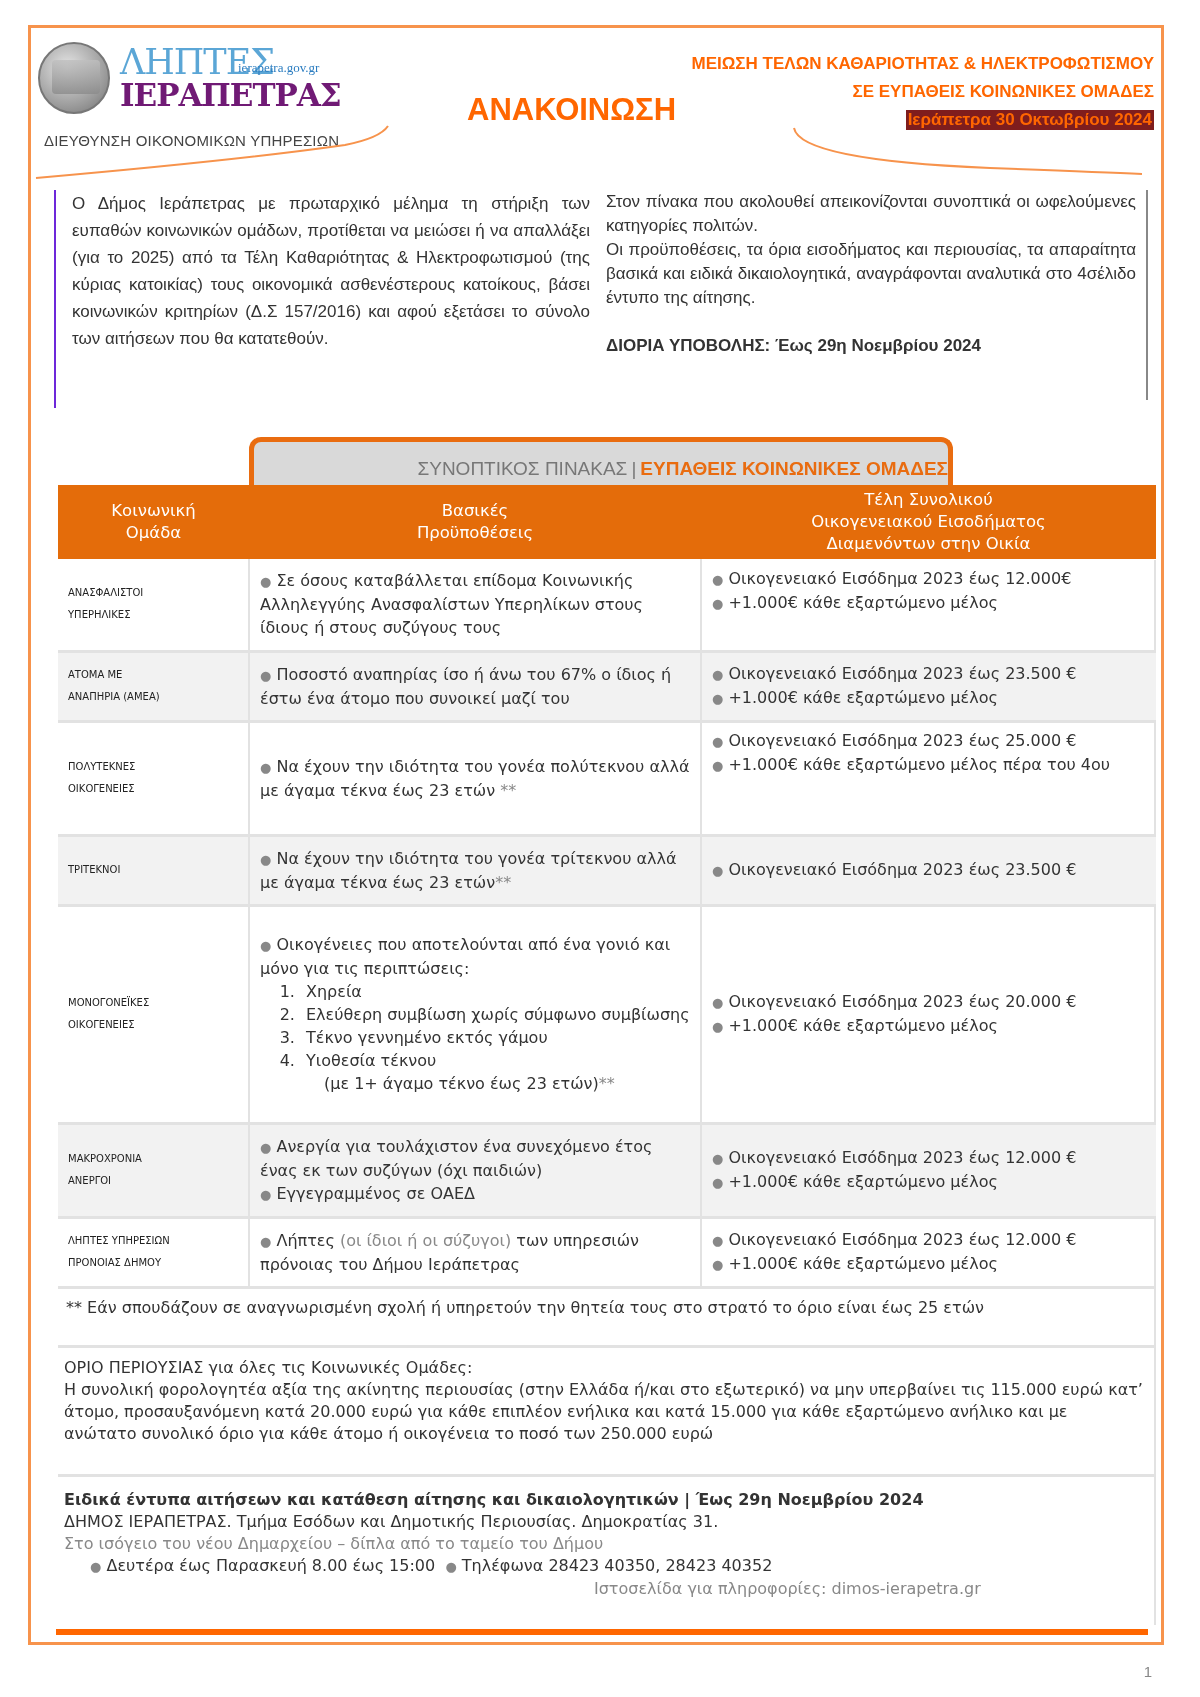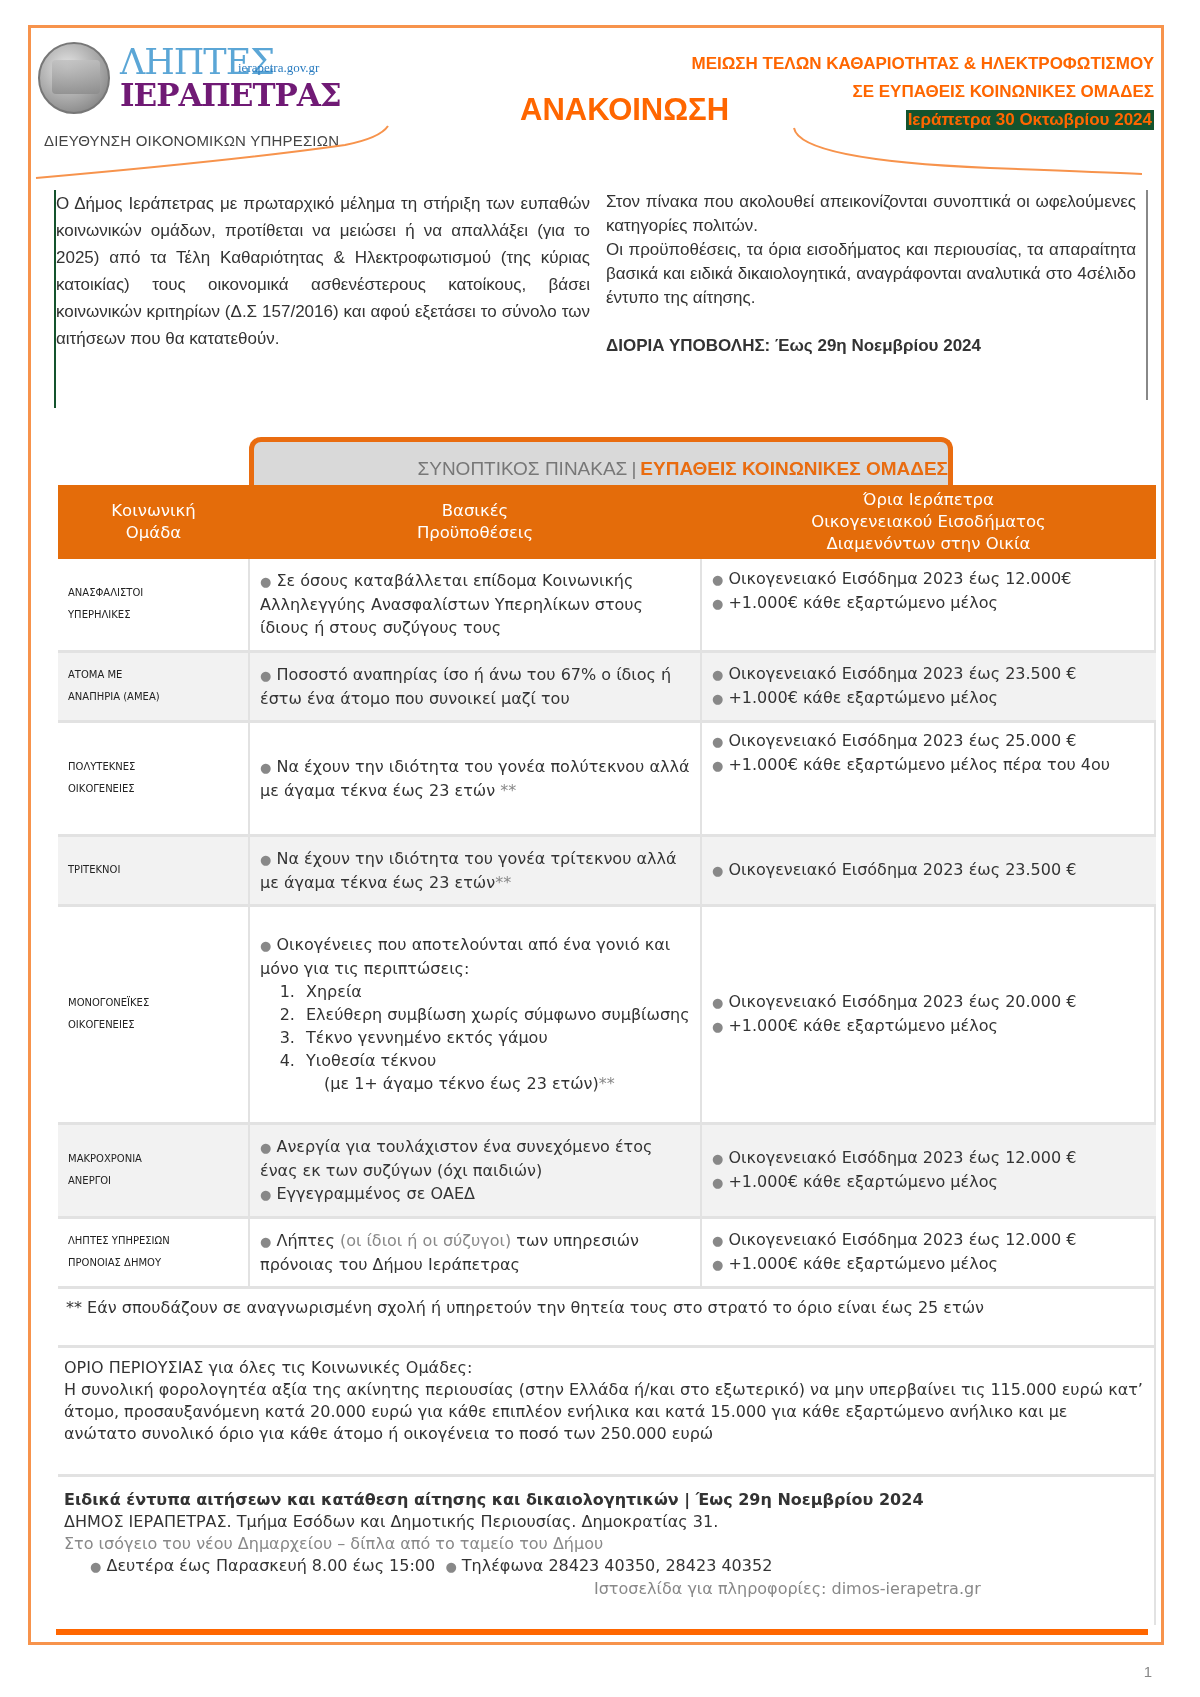--- a/index.html
+++ b/index.html
@@ -8,30 +8,30 @@
   .page-num { position:absolute; right:48px; top:1663px; font-size:15px; color:#888; font-family:"Liberation Sans", sans-serif; }
 
   
   .logo { position:absolute; left:38px; top:42px; width:300px; height:90px; }
   .seal { position:absolute; left:0; top:0; width:72px; height:72px; border-radius:50%; background:radial-gradient(circle at 40% 35%, #e6e6e6, #9a9a9a 65%, #6f6f6f); border:2px solid #777; box-sizing:border-box; }
   .seal-inner { position:absolute; left:12px; top:16px; width:48px; height:34px; border-radius:4px; background:linear-gradient(#bfbfbf, #8b8b8b); opacity:.8; }
   .logo-dimos { position:absolute; left:82px; top:2px; font-family:"DejaVu Serif", serif; font-size:35px; color:#5ba6d6; letter-spacing:-1px; line-height:36px; }
   .logo-site { position:absolute; left:200px; top:18px; font-family:"Liberation Serif", serif; font-size:13px; color:#2a7cc0; }
   .logo-ierap { position:absolute; left:82px; top:36px; font-family:"DejaVu Serif", serif; font-size:31px; font-weight:bold; color:#701a75; letter-spacing:-1px; line-height:34px; }
   .dept { position:absolute; left:44px; top:132px; font-family:"Liberation Sans", sans-serif; font-size:15px; color:#444; letter-spacing:.2px; }
-  .announce { position:absolute; left:520px; top:92px; font-family:"Liberation Sans", sans-serif; font-weight:bold; font-size:31px; color:#ff6600; }
+  .announce { position:absolute; left:467px; top:92px; font-family:"Liberation Sans", sans-serif; font-weight:bold; font-size:31px; color:#ff6600; }
   .title-r { position:absolute; right:46px; text-align:right; font-family:"Liberation Sans", sans-serif; font-weight:bold; color:#ff6600; font-size:17px; }
   .t1 { top:54px; } .t2 { top:82px; }
-  .t3 { top:110px; background:#14532d; padding:0 2px; }
+  .t3 { top:110px; background:#7f1d1d; padding:0 2px; }
 
   .swoosh { position:absolute; left:0; top:0; width:1200px; height:190px; pointer-events:none; }
 
   
   .intro { position:absolute; top:190px; font-family:"Liberation Sans", sans-serif; font-size:17px; line-height:27px; color:#333; }
-  .intro-left { left:54px; width:536px; border-left:2px solid #14532d; box-sizing:border-box; text-align:justify; height:218px; }
+  .intro-left { left:54px; width:536px; border-left:2px solid #6d28d9; padding-left:16px; box-sizing:border-box; text-align:justify; height:218px; }
   .intro-right { left:606px; width:542px; border-right:2px solid #888; padding-right:10px; box-sizing:border-box; text-align:justify; line-height:24px; height:210px; }
   .deadline { font-weight:bold; margin-top:24px; }
 
   
   .tab-title { position:absolute; left:249px; top:437px; width:704px; height:48px; border:5px solid #e96c10; border-bottom:none; border-radius:12px 12px 0 0; background:#d9d9d9; box-sizing:border-box; text-align:right; font-family:"Liberation Sans", sans-serif; font-size:19px; padding-top:16px; }
   .tab-title .gray { color:#777; } .tab-title .orange { color:#e96c10; font-weight:bold; }
   .tab-title .sep { color:#777; margin:0 4px; }
 
   table.grid { position:absolute; left:58px; top:485px; width:1098px; border-collapse:collapse; font-family:"DejaVu Sans", sans-serif; }
   table.grid th { background:#e46c0a; color:#fff; font-weight:normal; font-size:16.5px; line-height:22px; padding:4px 6px; text-align:center; height:62px; }
@@ -89,21 +89,21 @@
   <span class="gray">ΣΥΝΟΠΤΙΚΟΣ ΠΙΝΑΚΑΣ</span><span class="sep">|</span><span class="orange">ΕΥΠΑΘΕΙΣ ΚΟΙΝΩΝΙΚΕΣ ΟΜΑΔΕΣ</span>
 </div>
 
 <div class="vline-right"></div>
 
 <table class="grid">
   <thead>
     <tr>
       <th style="width:170px"><span>Κοινωνική</span><br><span>Ομάδα</span></th>
       <th style="width:430px"><span>Βασικές</span><br><span>Προϋποθέσεις</span></th>
-      <th><span>Όρια Ιεράπετρα</span><br><span>Οικογενειακού Εισοδήματος</span><br><span>Διαμενόντων στην Οικία</span></th>
+      <th><span>Τέλη Συνολικού</span><br><span>Οικογενειακού Εισοδήματος</span><br><span>Διαμενόντων στην Οικία</span></th>
     </tr>
   </thead>
   <tbody>
 
     <tr style="height:92px">
       <td><span>ΑΝΑΣΦΑΛΙΣΤΟΙ</span><br><span>ΥΠΕΡΗΛΙΚΕΣ</span></td>
       <td class="c2"><span class="dot">●</span> <span>Σε όσους καταβάλλεται επίδομα Κοινωνικής Αλληλεγγύης Ανασφαλίστων Υπερηλίκων στους ίδιους ή στους συζύγους τους</span></td>
       <td style="vertical-align:top;padding-top:8px"><span class="dot">●</span> <span>Οικογενειακό Εισόδημα 2023 έως 12.000€</span><br><span class="dot">●</span> <span>+1.000€ κάθε εξαρτώμενο μέλος</span></td>
     </tr>
 

